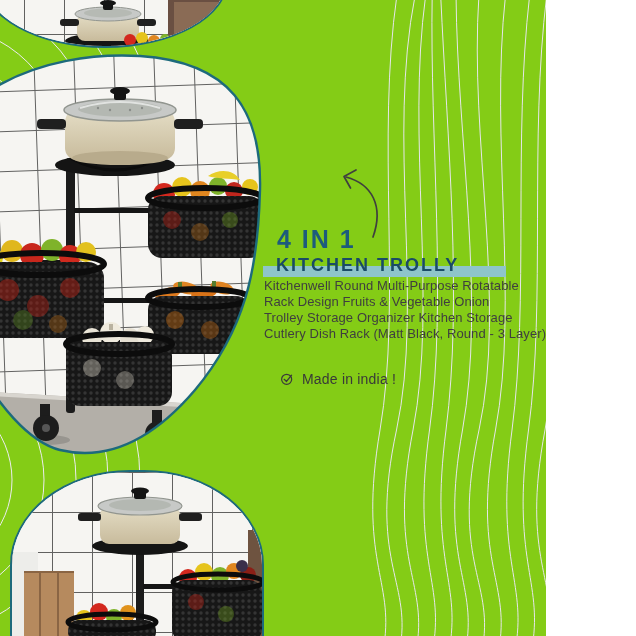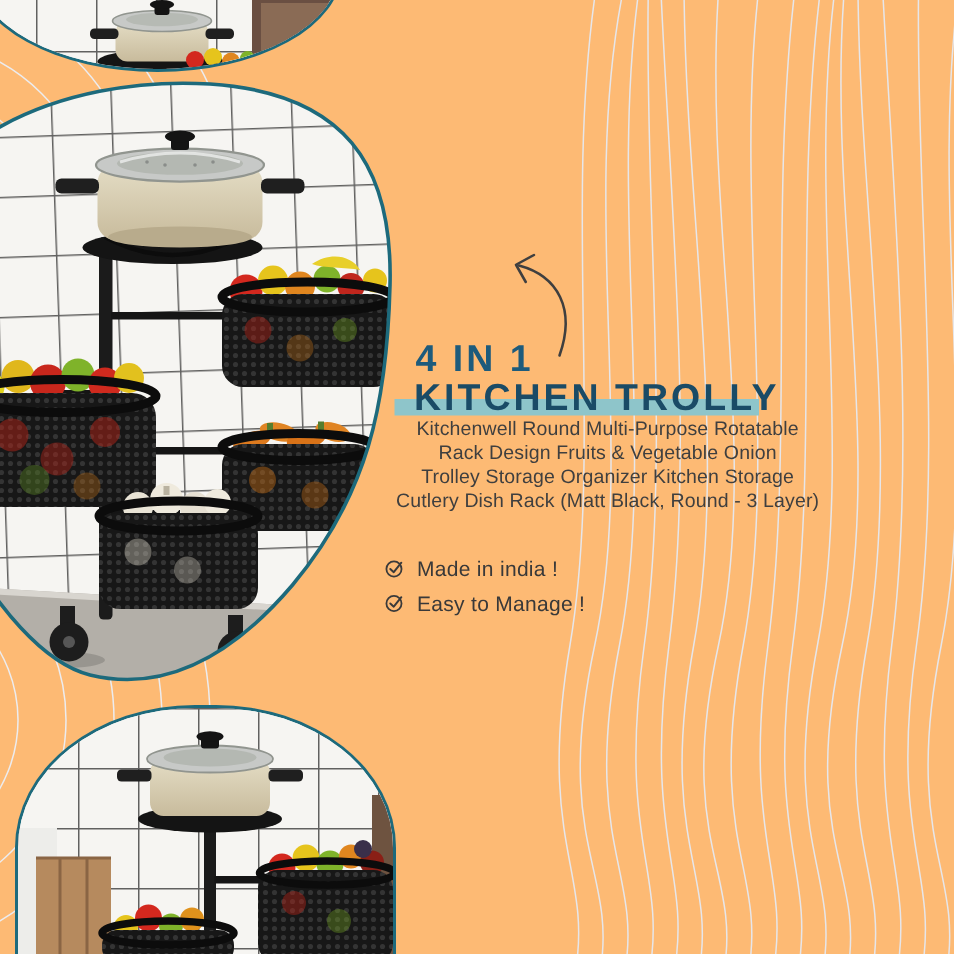--- a/index.html
+++ b/index.html
@@ -1,19 +1,18 @@
 <!DOCTYPE html>
 <html><head>
 <meta charset="utf-8">
 <style>
   html,body{margin:0;padding:0;background:#ffffff;}
   .canvas{
-    position:relative;width:636px;height:636px;overflow:hidden;background:#fdba74;
+    position:relative;width:546px;height:636px;overflow:hidden;background:#84cc16;
     font-family:"Liberation Sans",sans-serif;
-    text-align:center;
   }
   svg{display:block;}
   .bg-layer{position:absolute;left:0;top:0;width:636px;height:636px;pointer-events:none;}
   .wave{fill:none;stroke:#e6e6ea;stroke-width:1;}
   .arc{fill:none;stroke:#ececef;stroke-width:1;}
 
   
   .blob{position:absolute;}
   .blob-top{
     left:-18px;top:-88px;width:242px;height:132px;
@@ -30,28 +29,28 @@
   
   .headline{
     position:absolute;left:277px;top:225px;margin:0;
     font-size:25px;line-height:28px;font-weight:800;letter-spacing:2px;color:#1d5b7c;
   }
   .subhead-bar{
     position:absolute;left:263px;top:266px;width:243px;height:11px;background:#8ec5ca;
   }
   .subheadline{
     position:absolute;left:276px;top:253px;margin:0;
-    font-size:25px;line-height:24px;font-weight:600;letter-spacing:2px;color:#1a4b66;
+    font-size:18px;line-height:24px;font-weight:600;letter-spacing:2px;color:#1a4b66;
   }
   .description{
     position:absolute;left:264px;top:278px;
     font-size:13px;line-height:16px;color:#3f3f3f;letter-spacing:0.1px;white-space:nowrap;
   }
   .features{
-    position:absolute;left:256px;top:371px;display:flex;flex-direction:column;gap:7px;
+    position:absolute;left:280px;top:371px;display:flex;flex-direction:row;gap:7px;
   }
   .feature-row{display:flex;align-items:center;gap:8px;}
   .feature-label{font-size:14px;color:#393939;letter-spacing:0.2px;}
   .check-icon{flex:0 0 auto;}
 </style>
 </head>
 <body>
 
 <div class="canvas">
 
@@ -297,22 +296,15 @@
   </div>
 
   <div class="features">
     <div class="feature-row">
       <svg class="check-icon" width="14" height="14" viewBox="0 0 20 20">
         <circle cx="9.5" cy="10.5" r="7.2" fill="none" stroke="#3a3a3a" stroke-width="1.7"></circle>
         <path d="M 6 10.5 L 9.3 13.5 L 16.5 4.5" fill="none" stroke="#3a3a3a" stroke-width="1.9" stroke-linecap="round" stroke-linejoin="round"></path>
       </svg>
       <span class="feature-label">Made in india !</span>
     </div>
-    <div class="feature-row">
-      <svg class="check-icon" width="14" height="14" viewBox="0 0 20 20">
-        <circle cx="9.5" cy="10.5" r="7.2" fill="none" stroke="#3a3a3a" stroke-width="1.7"></circle>
-        <path d="M 6 10.5 L 9.3 13.5 L 16.5 4.5" fill="none" stroke="#3a3a3a" stroke-width="1.9" stroke-linecap="round" stroke-linejoin="round"></path>
-      </svg>
-      <span class="feature-label">Easy to Manage !</span>
-    </div>
   </div>
 
 </div>
 
 </body></html>

